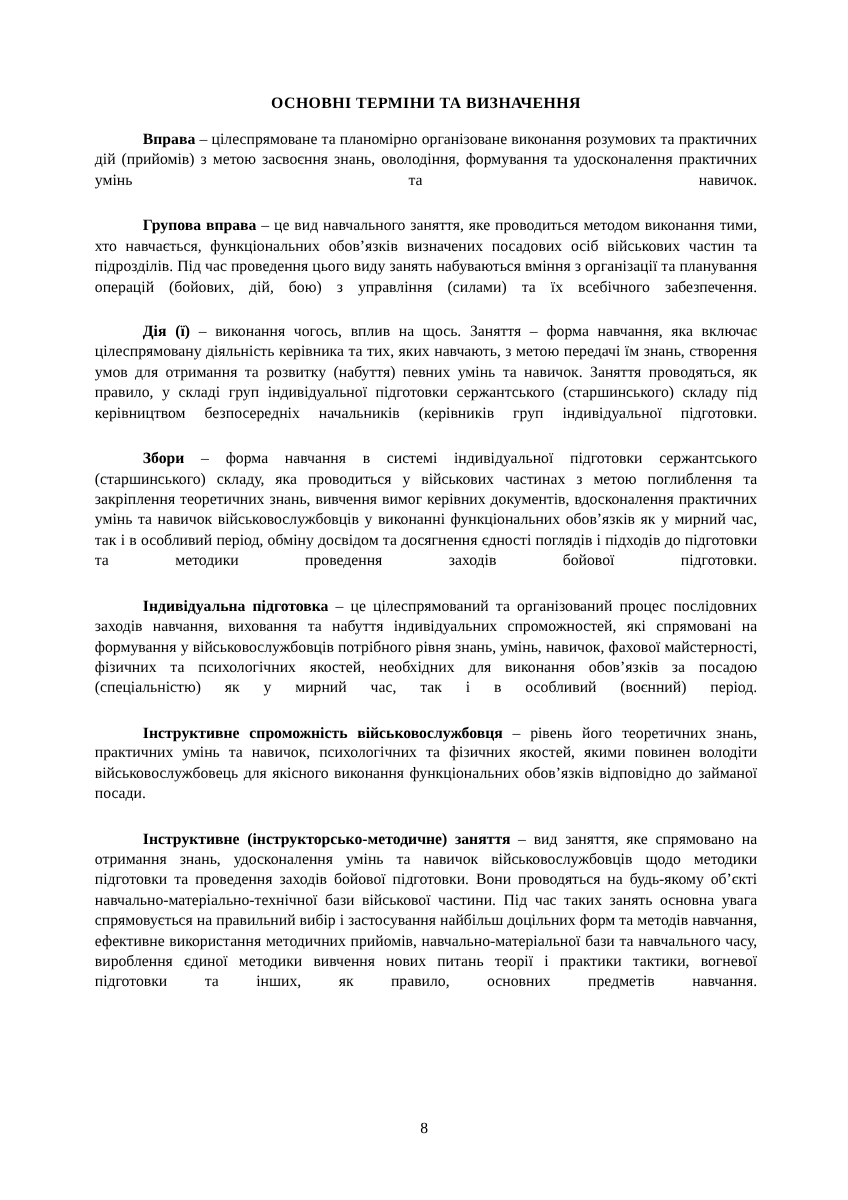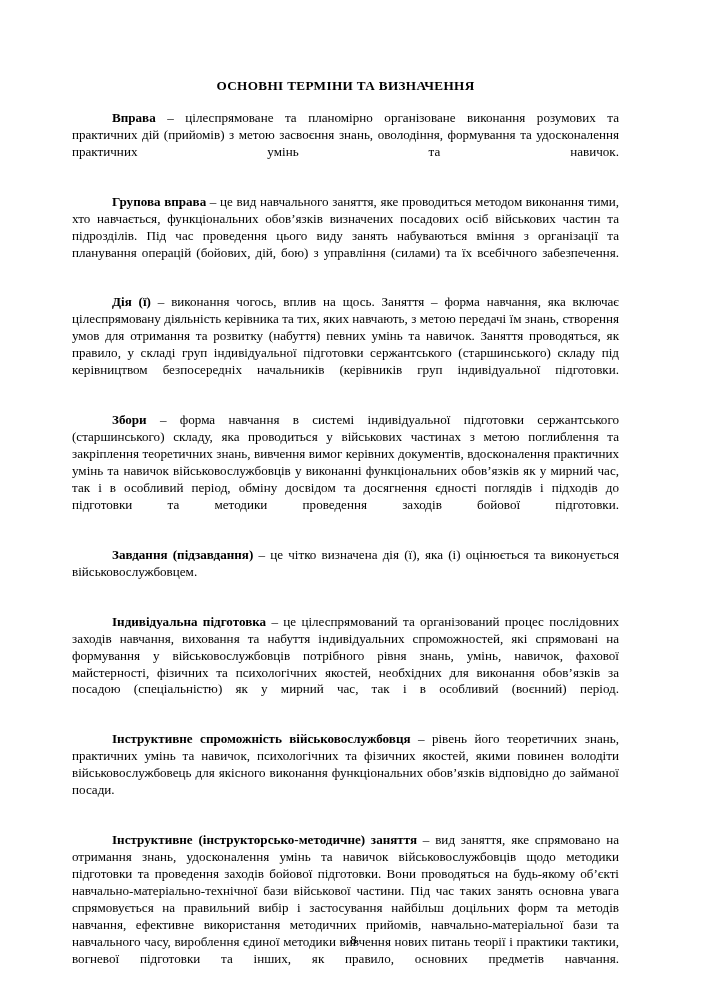--- a/index.html
+++ b/index.html
@@ -15,38 +15,38 @@
     position: relative;
     overflow: hidden;
   }
   .page {
     position: absolute;
     left: 0;
     top: 0;
     width: 707px;
     height: 822px;
     box-sizing: border-box;
-    padding: 78px 72px 0 56px;
+    padding: 78px 72px 0 75px;
   }
   .doc-title {
     text-align: center;
     font-weight: bold;
     font-size: 13.2px;
     letter-spacing: 0.35px;
     margin: 0 0 14px 0;
     line-height: 1.2;
   }
   .body-text {
     font-size: 13.1px;
     line-height: 1.295;
     text-align: justify;
     text-justify: inter-word;
   }
   p.para {
-    margin: 16px;
+    margin: 4px;
     text-indent: 40px;
     text-align: justify;
   }
   p.para .lead {
     font-weight: bold;
   }
   .page-number {
     position: absolute;
     left: 0;
     right: 0;
@@ -71,21 +71,20 @@
   <div class="body-text">
 
     <p class="para"><span class="lead">Вправа</span><span> – цілеспрямоване та планомірно організоване виконання розумових та практичних дій (прийомів) з метою засвоєння знань, оволодіння, формування та удосконалення практичних умінь та навичок.</span></p>
 
     <p class="para"><span class="lead">Групова вправа</span><span> – це вид навчального заняття, яке проводиться методом виконання тими, хто навчається, функціональних обов’язків визначених посадових осіб військових частин та підрозділів. Під час проведення цього виду занять набуваються вміння з організації та планування операцій (бойових, дій, бою) з управління (силами) та їх всебічного забезпечення.</span></p>
 
     <p class="para"><span class="lead">Дія (ї)</span><span> – виконання чогось, вплив на щось. Заняття – форма навчання, яка включає цілеспрямовану діяльність керівника та тих, яких навчають, з метою передачі їм знань, створення умов для отримання та розвитку (набуття) певних умінь та навичок. Заняття проводяться, як правило, у складі груп індивідуальної підготовки сержантського (старшинського) складу під керівництвом безпосередніх начальників (керівників груп індивідуальної підготовки.</span></p>
 
     <p class="para"><span class="lead">Збори</span><span> – форма навчання в системі індивідуальної підготовки сержантського (старшинського) складу, яка проводиться у військових частинах з метою поглиблення та закріплення теоретичних знань, вивчення вимог керівних документів, вдосконалення практичних умінь та навичок військовослужбовців у виконанні функціональних обов’язків як у мирний час, так і в особливий період, обміну досвідом та досягнення єдності поглядів і підходів до підготовки та методики проведення заходів бойової підготовки.</span></p>
 
-    <p class="para"><span class="lead">Завдання (підзавдання)</span><span> – це чітко визначена дія (ї), яка (і) оцінюється та виконується військовослужбовцем.</span></p>
 
     <p class="para"><span class="lead">Індивідуальна підготовка</span><span> – це цілеспрямований та організований процес послідовних заходів навчання, виховання та набуття індивідуальних спроможностей, які спрямовані на формування у військовослужбовців потрібного рівня знань, умінь, навичок, фахової майстерності, фізичних та психологічних якостей, необхідних для виконання обов’язків за посадою (спеціальністю) як у мирний час, так і в особливий (воєнний) період.</span></p>
 
     <p class="para"><span class="lead">Інструктивне спроможність військовослужбовця</span><span> – рівень його теоретичних знань, практичних умінь та навичок, психологічних та фізичних якостей, якими повинен володіти військовослужбовець для якісного виконання функціональних обов’язків відповідно до займаної посади.</span></p>
 
     <p class="para"><span class="lead">Інструктивне (інструкторсько-методичне) заняття</span><span> – вид заняття, яке спрямовано на отримання знань, удосконалення умінь та навичок військовослужбовців щодо методики підготовки та проведення заходів бойової підготовки. Вони проводяться на будь-якому об’єкті навчально-матеріально-технічної бази військової частини. Під час таких занять основна увага спрямовується на правильний вибір і застосування найбільш доцільних форм та методів навчання, ефективне використання методичних прийомів, навчально-матеріальної бази та навчального часу, вироблення єдиної методики вивчення нових питань теорії і практики тактики, вогневої підготовки та інших, як правило, основних предметів навчання.</span></p>
 
   </div>
 
   <div class="page-number">8</div>

